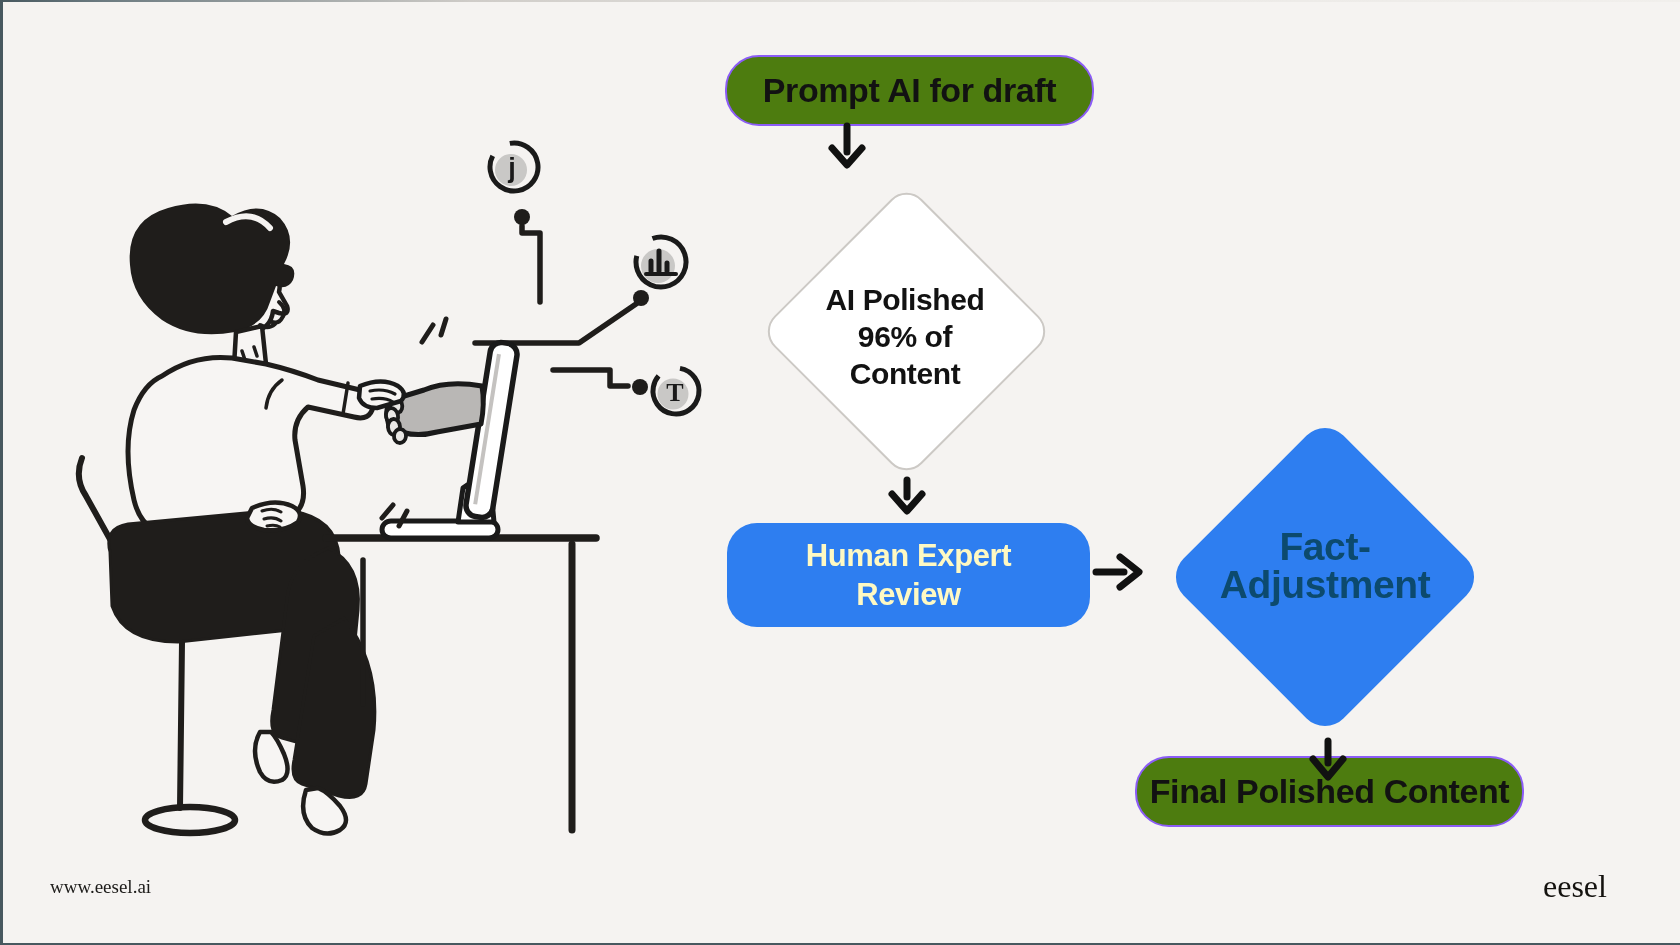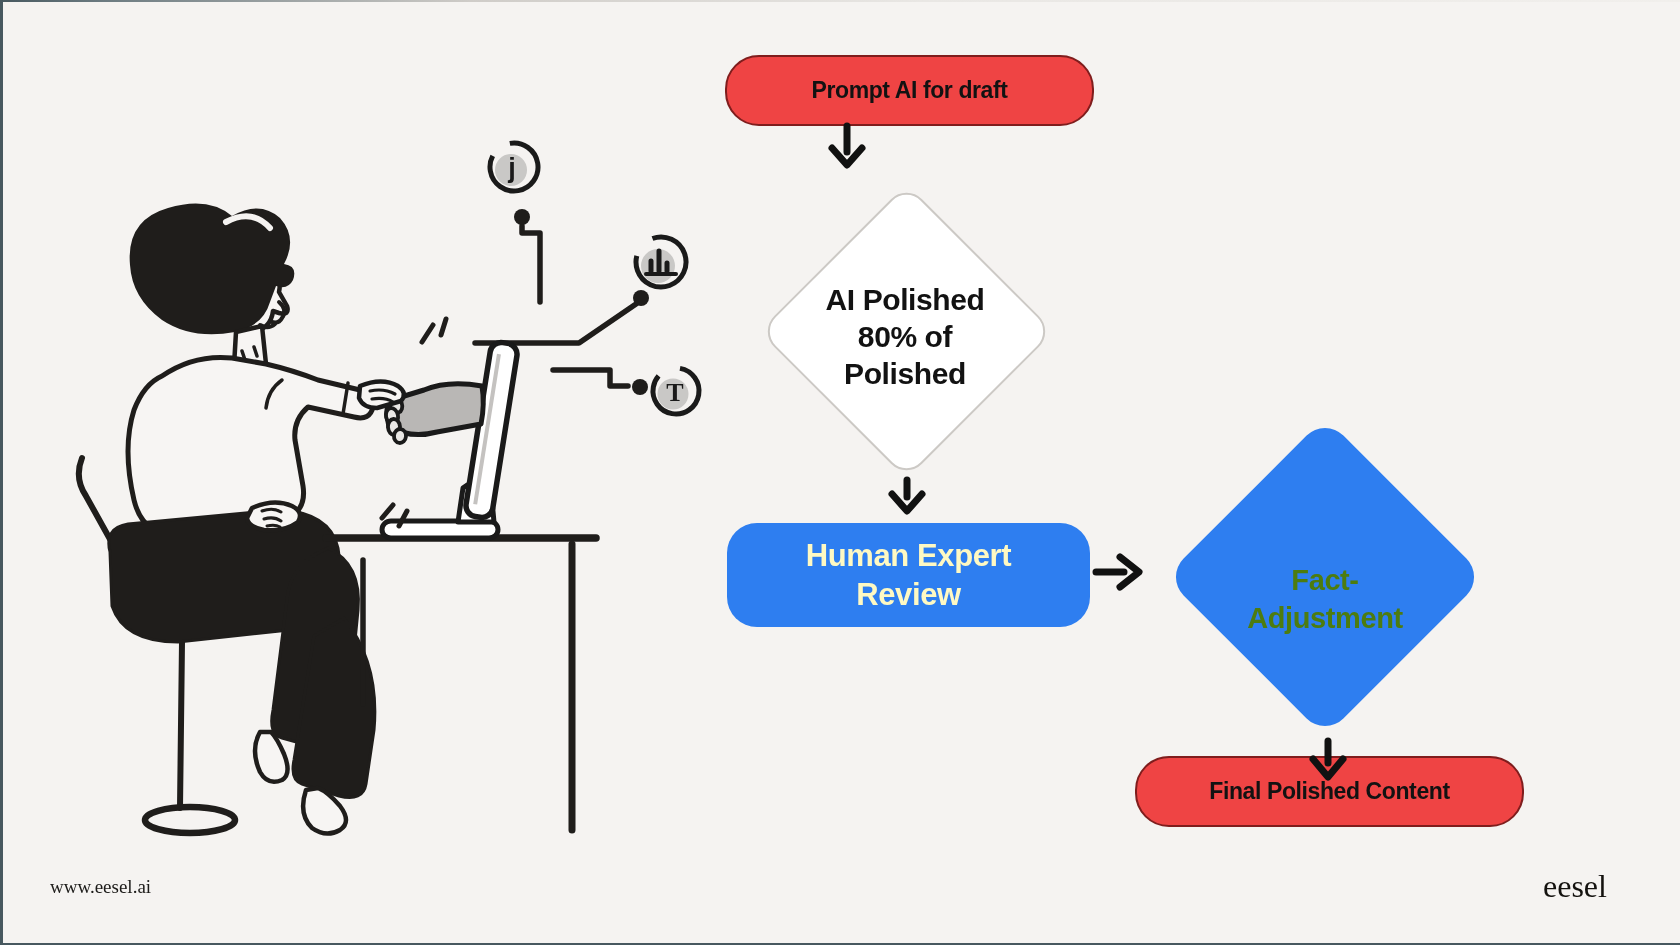--- a/index.html
+++ b/index.html
@@ -8,37 +8,37 @@
     background:#f5f3f1; overflow:hidden;
     font-family:"Liberation Sans", sans-serif;
   }
   .edge-left  { position:absolute; left:0; top:0; width:3px; height:945px; background:#47585f; }
   .edge-bottom{ position:absolute; left:0; top:943px; width:1680px; height:2px; background:#47585f; }
   .edge-top   { position:absolute; left:0; top:0; width:1680px; height:2px;
                 background:linear-gradient(90deg,#47585f 0%,#6b7a80 6%,#cfccc8 28%,#e9e7e4 55%,#f1efec 100%); }
 
   .node { position:absolute; display:flex; align-items:center; justify-content:center;
           font-weight:700; color:#121212; letter-spacing:-0.4px; }
-  .pill { background:#ef4444; border:2px solid #7f1d1d; border-radius:34px; font-size:23px; }
+  .pill { background:#4d7c0f; border:2px solid #8b5cf6; border-radius:34px; font-size:34px; }
   .pill-prompt { left:725px; top:55px;  width:365px; height:67px; }
   .pill-final  { left:1135px; top:756px; width:385px; height:67px; }
 
   .diamond { position:absolute; transform:rotate(45deg); }
   .diamond-white { left:802px; top:227px; width:205px; height:205px;
                    background:#ffffff; border:2px solid #ccc9c5; border-radius:22px; }
   .diamond-blue  { left:1212px; top:464px; width:226px; height:226px;
                    background:#2e7ef0; border-radius:26px; }
 
   .diamond-label { position:absolute; display:flex; flex-direction:column;
                    align-items:center; justify-content:center; text-align:center; font-weight:700;
                    letter-spacing:-0.4px; }
   .dl-white { left:795px; top:266px; width:220px; height:140px;
               font-size:30px; line-height:37px; color:#121212; }
-  .dl-blue  { left:1185px; top:538px; width:280px; height:122px;
-              font-size:29px; line-height:38px; color:#4d7c0f; }
+  .dl-blue  { left:1185px; top:505px; width:280px; height:122px;
+              font-size:39px; line-height:38px; color:#0c4a6e; }
 
   .rect-blue { position:absolute; left:727px; top:523px; width:363px; height:104px;
                background:#2e7ef0; border-radius:30px;
                display:flex; flex-direction:column; align-items:center; justify-content:center;
                color:#fef9c3; font-weight:700; font-size:31px; line-height:39px; letter-spacing:-0.4px; }
 
   .arrows { position:absolute; left:0; top:0; width:1680px; height:945px; pointer-events:none; }
 
   .illustration { position:absolute; left:30px; top:80px; width:680px; height:760px; }
 
@@ -153,22 +153,22 @@
     </g>
   </svg>
 
   <div class="node pill pill-prompt">
     <span>Prompt AI for draft</span>
   </div>
 
   <div class="diamond diamond-white"></div>
   <div class="diamond-label dl-white">
     <div>AI Polished</div>
-    <div>80% of</div>
-    <div>Polished</div>
+    <div>96% of</div>
+    <div>Content</div>
   </div>
 
   <div class="rect-blue">
     <div>Human Expert</div>
     <div>Review</div>
   </div>
 
   <div class="diamond diamond-blue"></div>
   <div class="diamond-label dl-blue">
     <div>Fact-</div>

